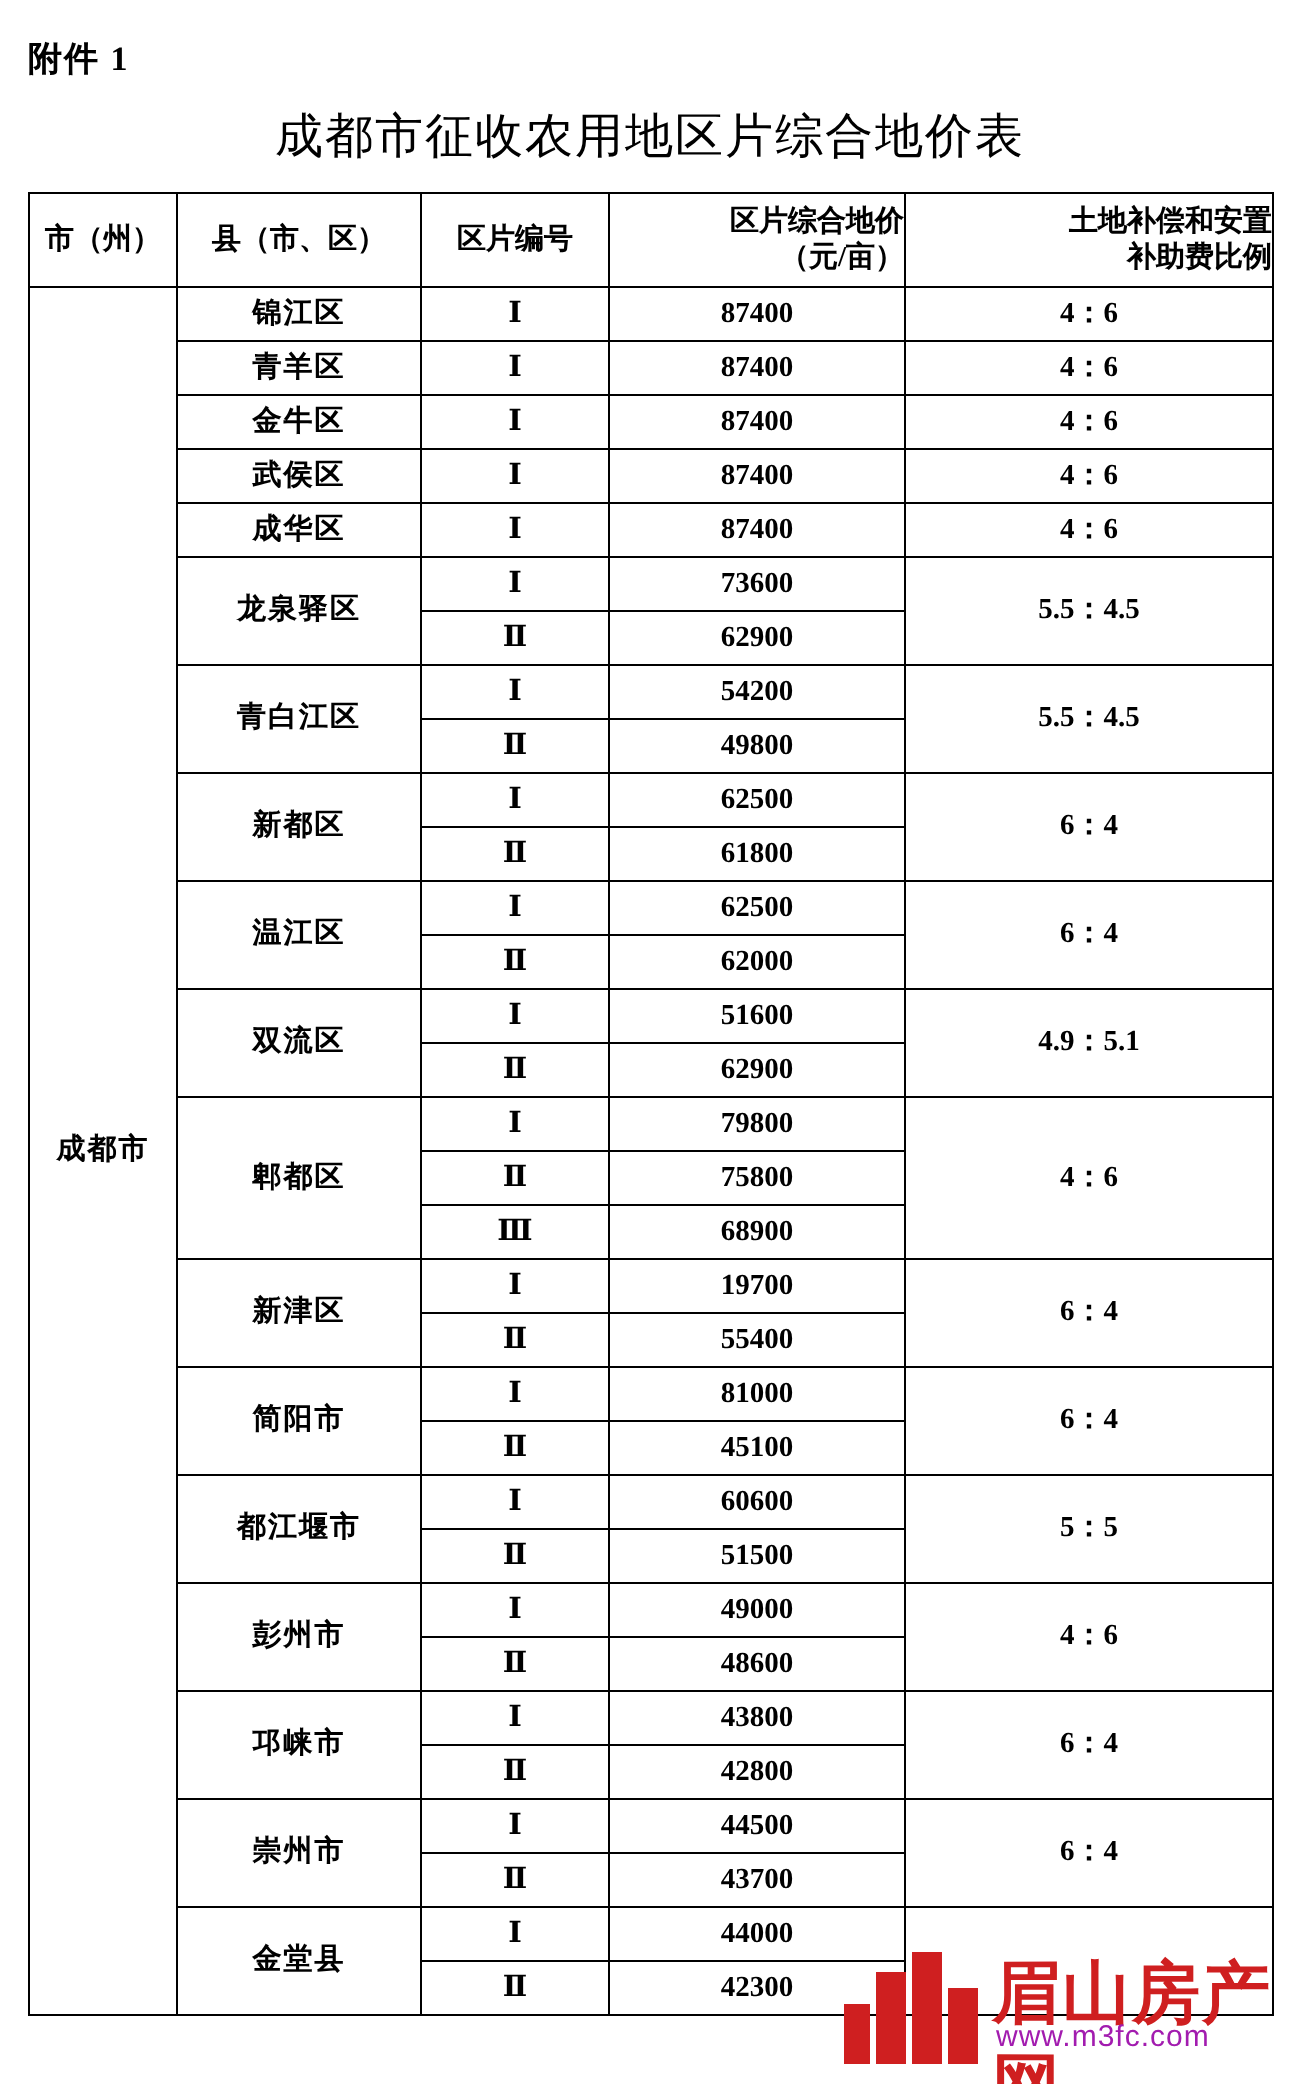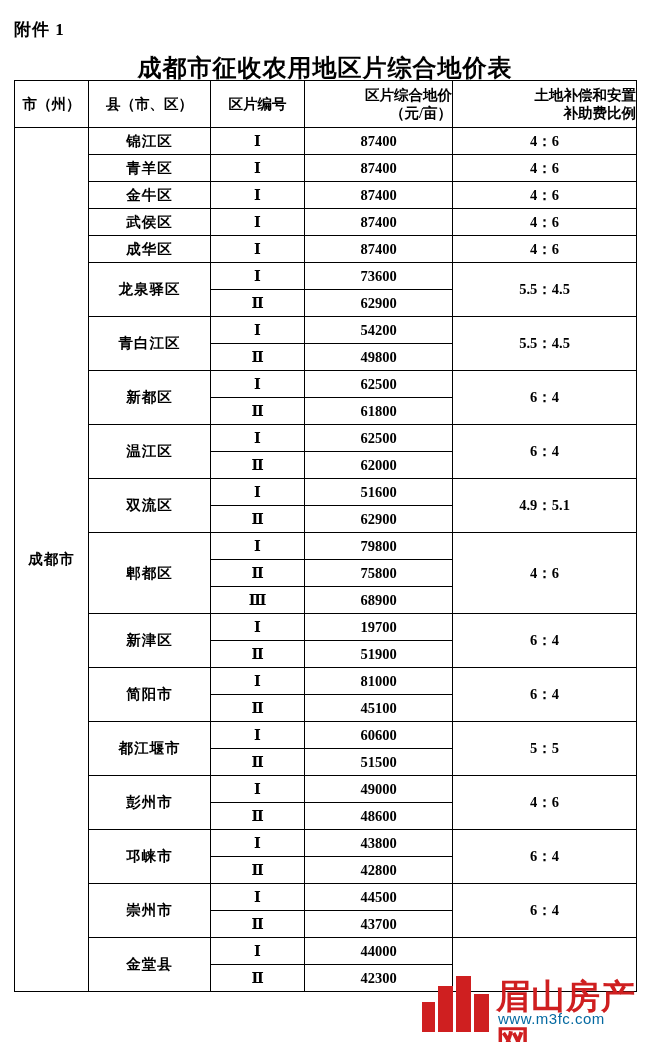--- a/index.html
+++ b/index.html
@@ -30,27 +30,27 @@
     font-weight: bold;
     letter-spacing: 1px;
   }
   .doc-title {
     position: absolute;
     left: 0;
     right: 0;
     top: 52px;
     text-align: center;
     font-size: 24px;
-    font-weight: bold;
+    font-weight: normal;
     letter-spacing: 1px;
   }
   table.price-table {
     position: absolute;
     left: 14px;
-    top: 80px;
+    top: 96px;
     width: 622px;
     border-collapse: collapse;
     table-layout: fixed;
   }
   table.price-table td,
   table.price-table th {
     border: 1px solid #000000;
     text-align: center;
     vertical-align: middle;
     font-size: 14.5px;
@@ -126,21 +126,21 @@
     font-weight: bold;
     color: #cf1f20;
     letter-spacing: 1px;
   }
   .wm-url {
     position: absolute;
     left: 76px;
     top: 42px;
     font-family: "Liberation Sans", sans-serif;
     font-size: 15px;
-    color: #0369a1;
+    color: #a21caf;
     letter-spacing: 0.5px;
   }
 </style>
 </head>
 <body>
 
 <div class="page">
 
   <div class="attachment-label">附件 1</div>
 
@@ -266,21 +266,21 @@
           <td class="price-cell">68900</td>
         </tr>
         <tr>
           <td class="county-cell" rowspan="2">新津区</td>
           <td class="zone-cell">Ⅰ</td>
           <td class="price-cell">19700</td>
           <td class="ratio-cell" rowspan="2">6：4</td>
         </tr>
         <tr>
           <td class="zone-cell">Ⅱ</td>
-          <td class="price-cell">51900</td>
+          <td class="price-cell">55400</td>
         </tr>
         <tr>
           <td class="county-cell" rowspan="2">简阳市</td>
           <td class="zone-cell">Ⅰ</td>
           <td class="price-cell">81000</td>
           <td class="ratio-cell" rowspan="2">6：4</td>
         </tr>
         <tr>
           <td class="zone-cell">Ⅱ</td>
           <td class="price-cell">45100</td>

